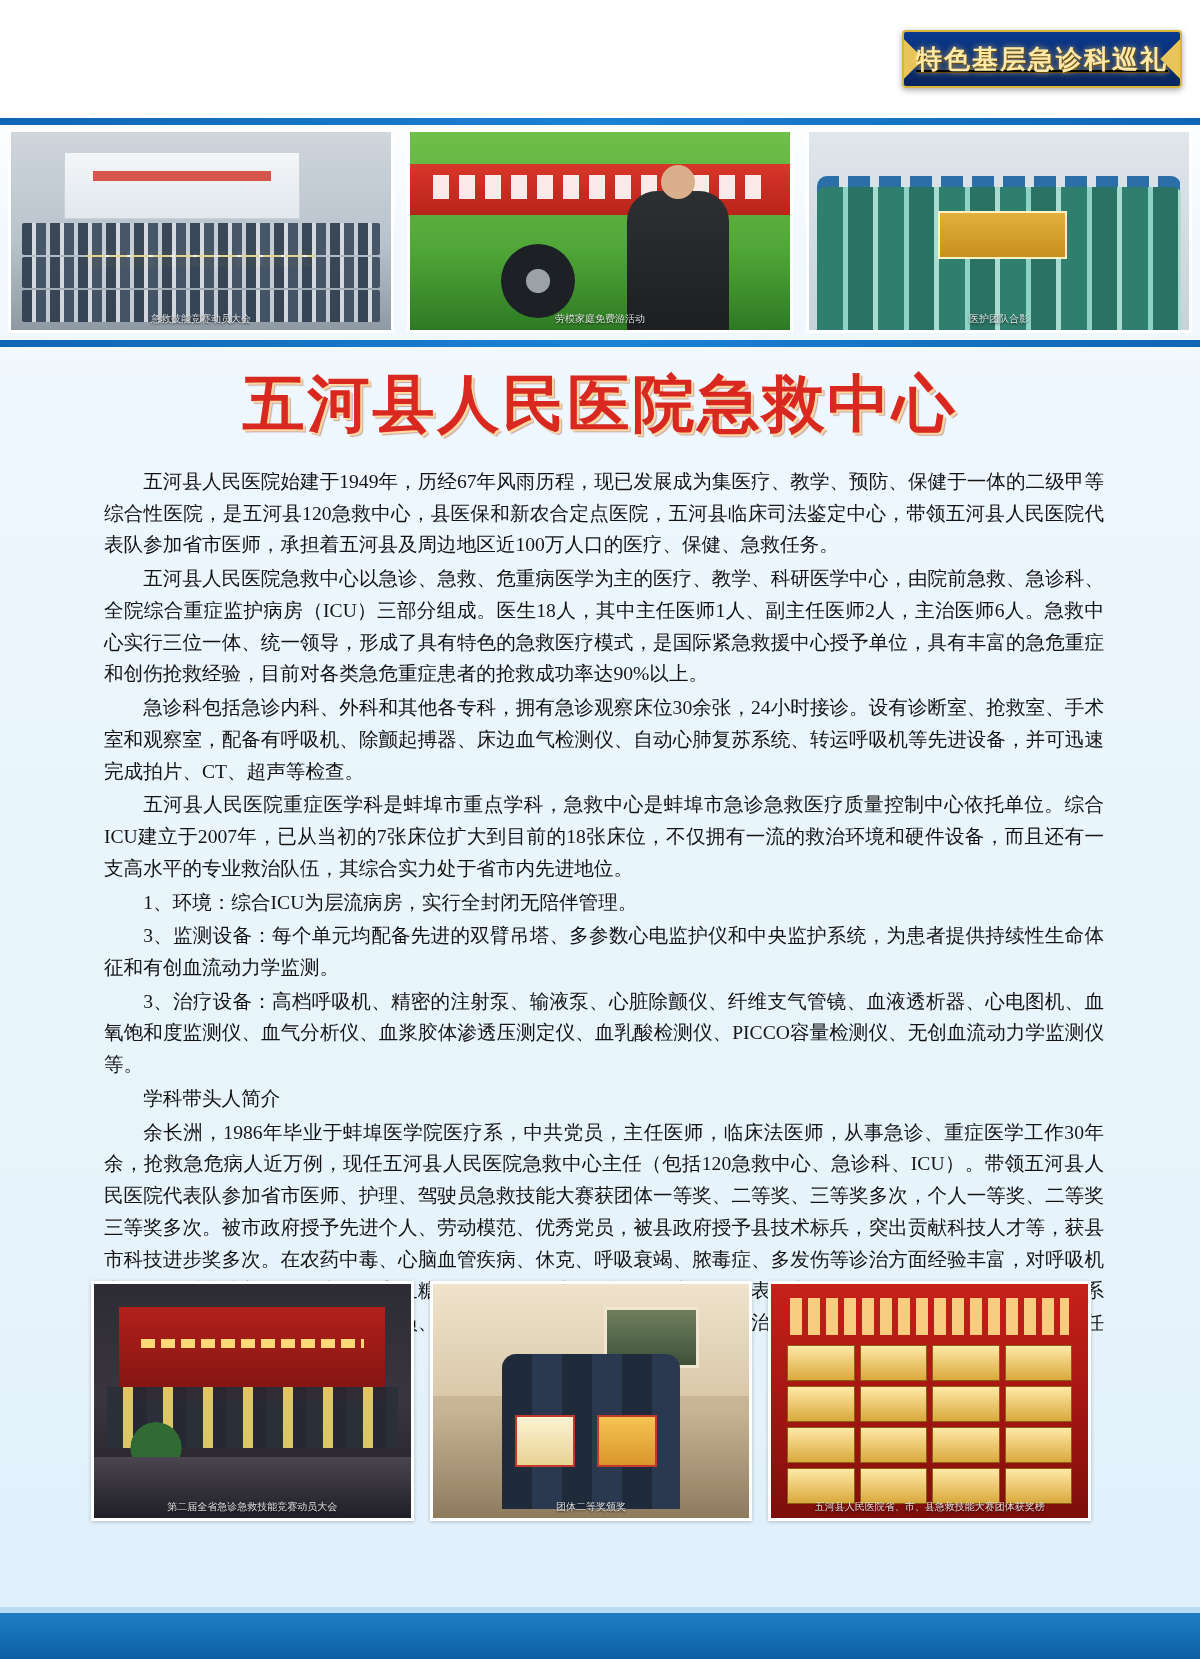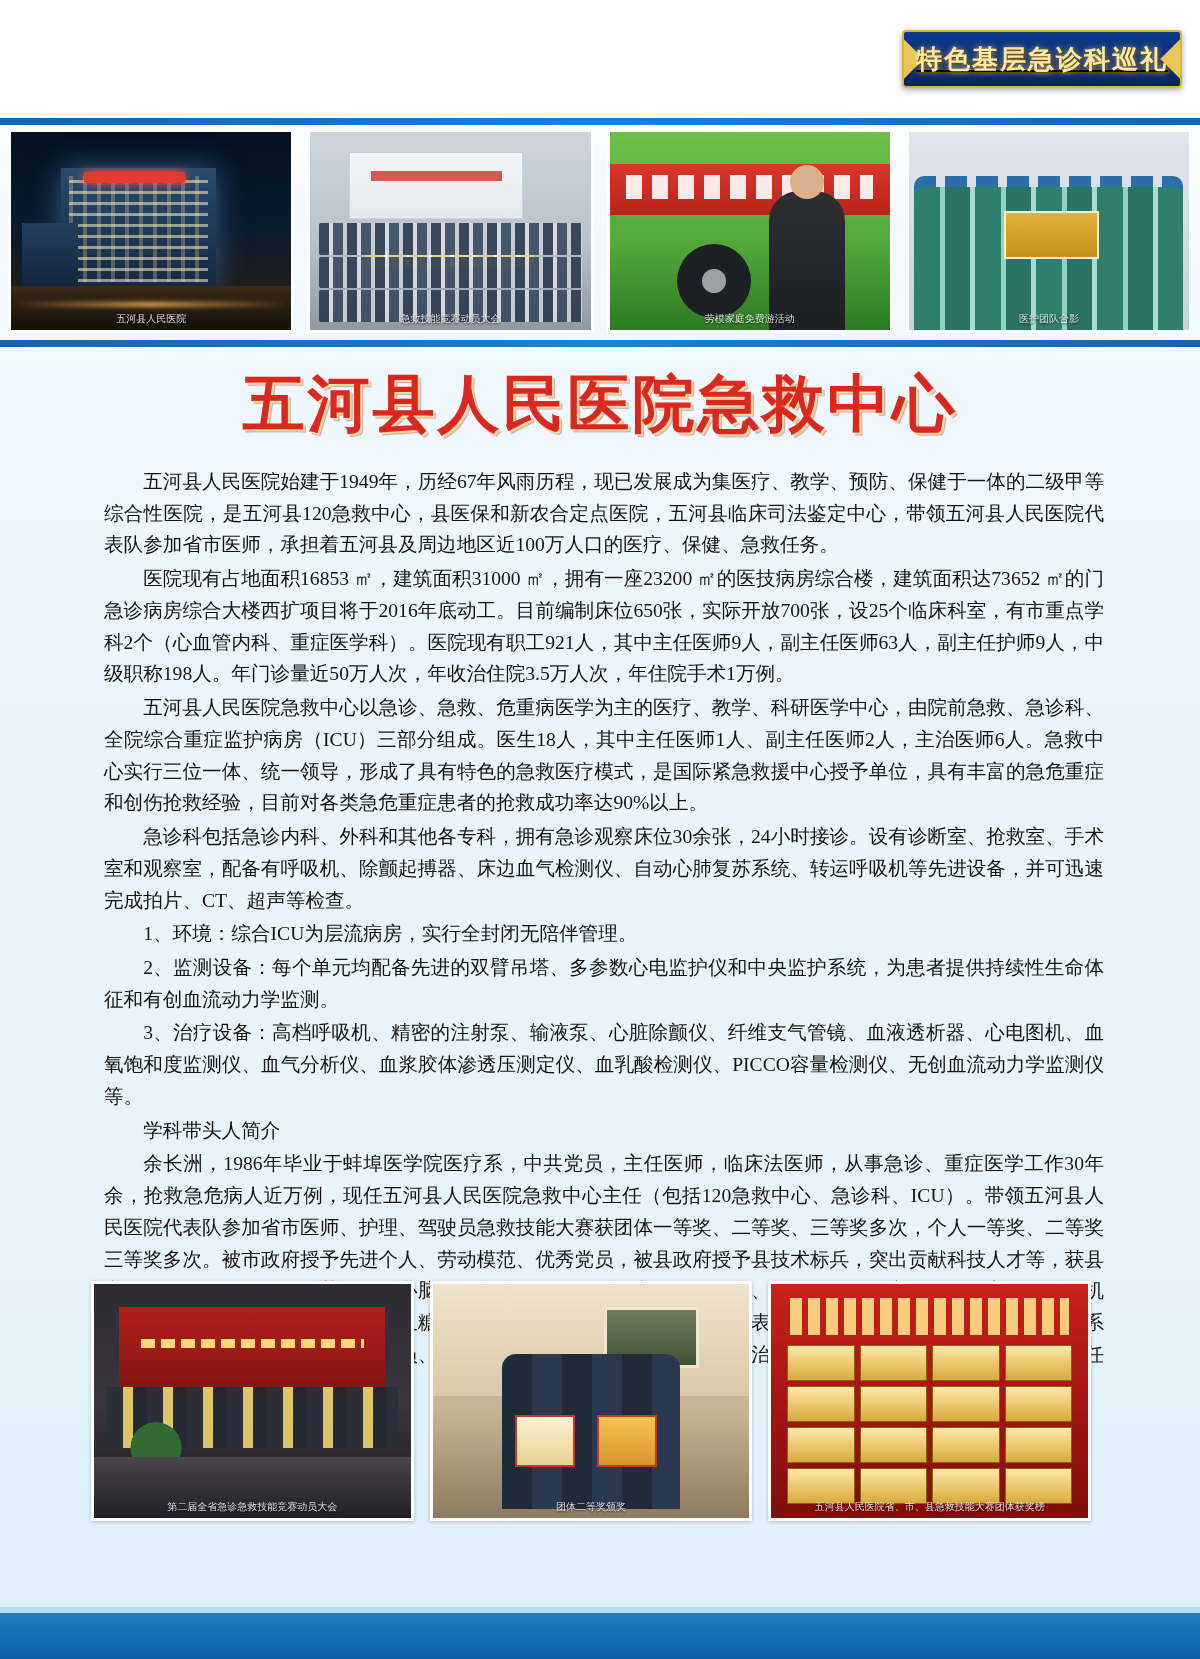--- a/index.html
+++ b/index.html
@@ -307,27 +307,20 @@
 
   <div class="top-strip">
     <div class="ribbon">
       <span class="ribbon-text">特色基层急诊科巡礼</span>
     </div>
   </div>
 
   <div class="blue-rule rule-top"></div>
 
   <div class="photo-strip">
-    <div class="photo p1">
-      <div class="bldg"></div>
-        <div class="wing"></div>
-        <div class="sign"></div>
-        <div class="road"></div>
-      <span class="ph-cap">五河县人民医院</span>
-    </div>
     <div class="photo p2">
       <div class="backdrop"></div>
         <div class="banner"></div>
       <div class="row r1"></div>
         <div class="row r2"></div>
         <div class="row r3"></div>
       <span class="ph-cap">急救技能竞赛动员大会</span>
     </div>
     <div class="photo p3">
       <div class="busband"></div>
@@ -342,25 +335,25 @@
       <span class="ph-cap">医护团队合影</span>
     </div>
   </div>
 
   <div class="blue-rule rule-bottom"></div>
 
   <div class="title">五河县人民医院急救中心</div>
 
   <div class="article">
     <p class="indent">五河县人民医院始建于1949年，历经67年风雨历程，现已发展成为集医疗、教学、预防、保健于一体的二级甲等综合性医院，是五河县120急救中心，县医保和新农合定点医院，五河县临床司法鉴定中心，带领五河县人民医院代表队参加省市医师，承担着五河县及周边地区近100万人口的医疗、保健、急救任务。</p>
-    <p class="indent">医院现有占地面积16853 ㎡，建筑面积31000 ㎡，拥有一座23200 ㎡的医技病房综合楼，建筑面积达73652 ㎡的门急诊病房综合大楼西扩项目将于2016年底动工。目前编制床位650张，实际开放700张，设25个临床科室，有市重点学科2个（心血管内科、重症医学科）。医院现有职工921人，其中主任医师9人，副主任医师63人，副主任护师9人，中级职称198人。年门诊量近50万人次，年收治住院3.5万人次，年住院手术1万例。</p>
     <p class="indent">五河县人民医院急救中心以急诊、急救、危重病医学为主的医疗、教学、科研医学中心，由院前急救、急诊科、全院综合重症监护病房（ICU）三部分组成。医生18人，其中主任医师1人、副主任医师2人，主治医师6人。急救中心实行三位一体、统一领导，形成了具有特色的急救医疗模式，是国际紧急救援中心授予单位，具有丰富的急危重症和创伤抢救经验，目前对各类急危重症患者的抢救成功率达90%以上。</p>
     <p class="indent">急诊科包括急诊内科、外科和其他各专科，拥有急诊观察床位30余张，24小时接诊。设有诊断室、抢救室、手术室和观察室，配备有呼吸机、除颤起搏器、床边血气检测仪、自动心肺复苏系统、转运呼吸机等先进设备，并可迅速完成拍片、CT、超声等检查。</p>
+    <p class="indent">五河县人民医院重症医学科是蚌埠市重点学科，急救中心是蚌埠市急诊急救医疗质量控制中心依托单位。综合ICU建立于2007年，已从当初的7张床位扩大到目前的18张床位，不仅拥有一流的救治环境和硬件设备，而且还有一支高水平的专业救治队伍，其综合实力处于省市内先进地位。</p>
     <p class="indent">1、环境：综合ICU为层流病房，实行全封闭无陪伴管理。</p>
-    <p class="indent">2、监测设备：每个单元均配备先进的双臂吊塔、多参数心电监护仪和中央监护系统，为患者提供持续性生命体征和有创血流动力学监测。</p>
+    <p class="indent">3、监测设备：每个单元均配备先进的双臂吊塔、多参数心电监护仪和中央监护系统，为患者提供持续性生命体征和有创血流动力学监测。</p>
     <p class="indent">3、治疗设备：高档呼吸机、精密的注射泵、输液泵、心脏除颤仪、纤维支气管镜、血液透析器、心电图机、血氧饱和度监测仪、血气分析仪、血浆胶体渗透压测定仪、血乳酸检测仪、PICCO容量检测仪、无创血流动力学监测仪等。</p>
     <p class="indent">学科带头人简介</p>
     <p class="indent">余长洲，1986年毕业于蚌埠医学院医疗系，中共党员，主任医师，临床法医师，从事急诊、重症医学工作30年余，抢救急危病人近万例，现任五河县人民医院急救中心主任（包括120急救中心、急诊科、ICU）。带领五河县人民医院代表队参加省市医师、护理、驾驶员急救技能大赛获团体一等奖、二等奖、三等奖多次，个人一等奖、二等奖三等奖多次。被市政府授予先进个人、劳动模范、优秀党员，被县政府授予县技术标兵，突出贡献科技人才等，获县市科技进步奖多次。在农药中毒、心脑血管疾病、休克、呼吸衰竭、脓毒症、多发伤等诊治方面经验丰富，对呼吸机应用、危重症营养支持、应激性高血糖控制有深厚研究，近年在核心期刊发表论文20篇。现任中国医学救援协会水系灾害学会理事、安徽省急诊学会委员、省急救中心管理学会委员、省中毒救治专业学会委员、蚌埠市急诊学会副主任委员、蚌埠市危重病学会委员。</p>
   </div>
 
   <div class="bottom-photos">
     <div class="bphoto b1">
       <div class="stage"></div>
         <div class="people"></div>
         <div class="plant"></div>

